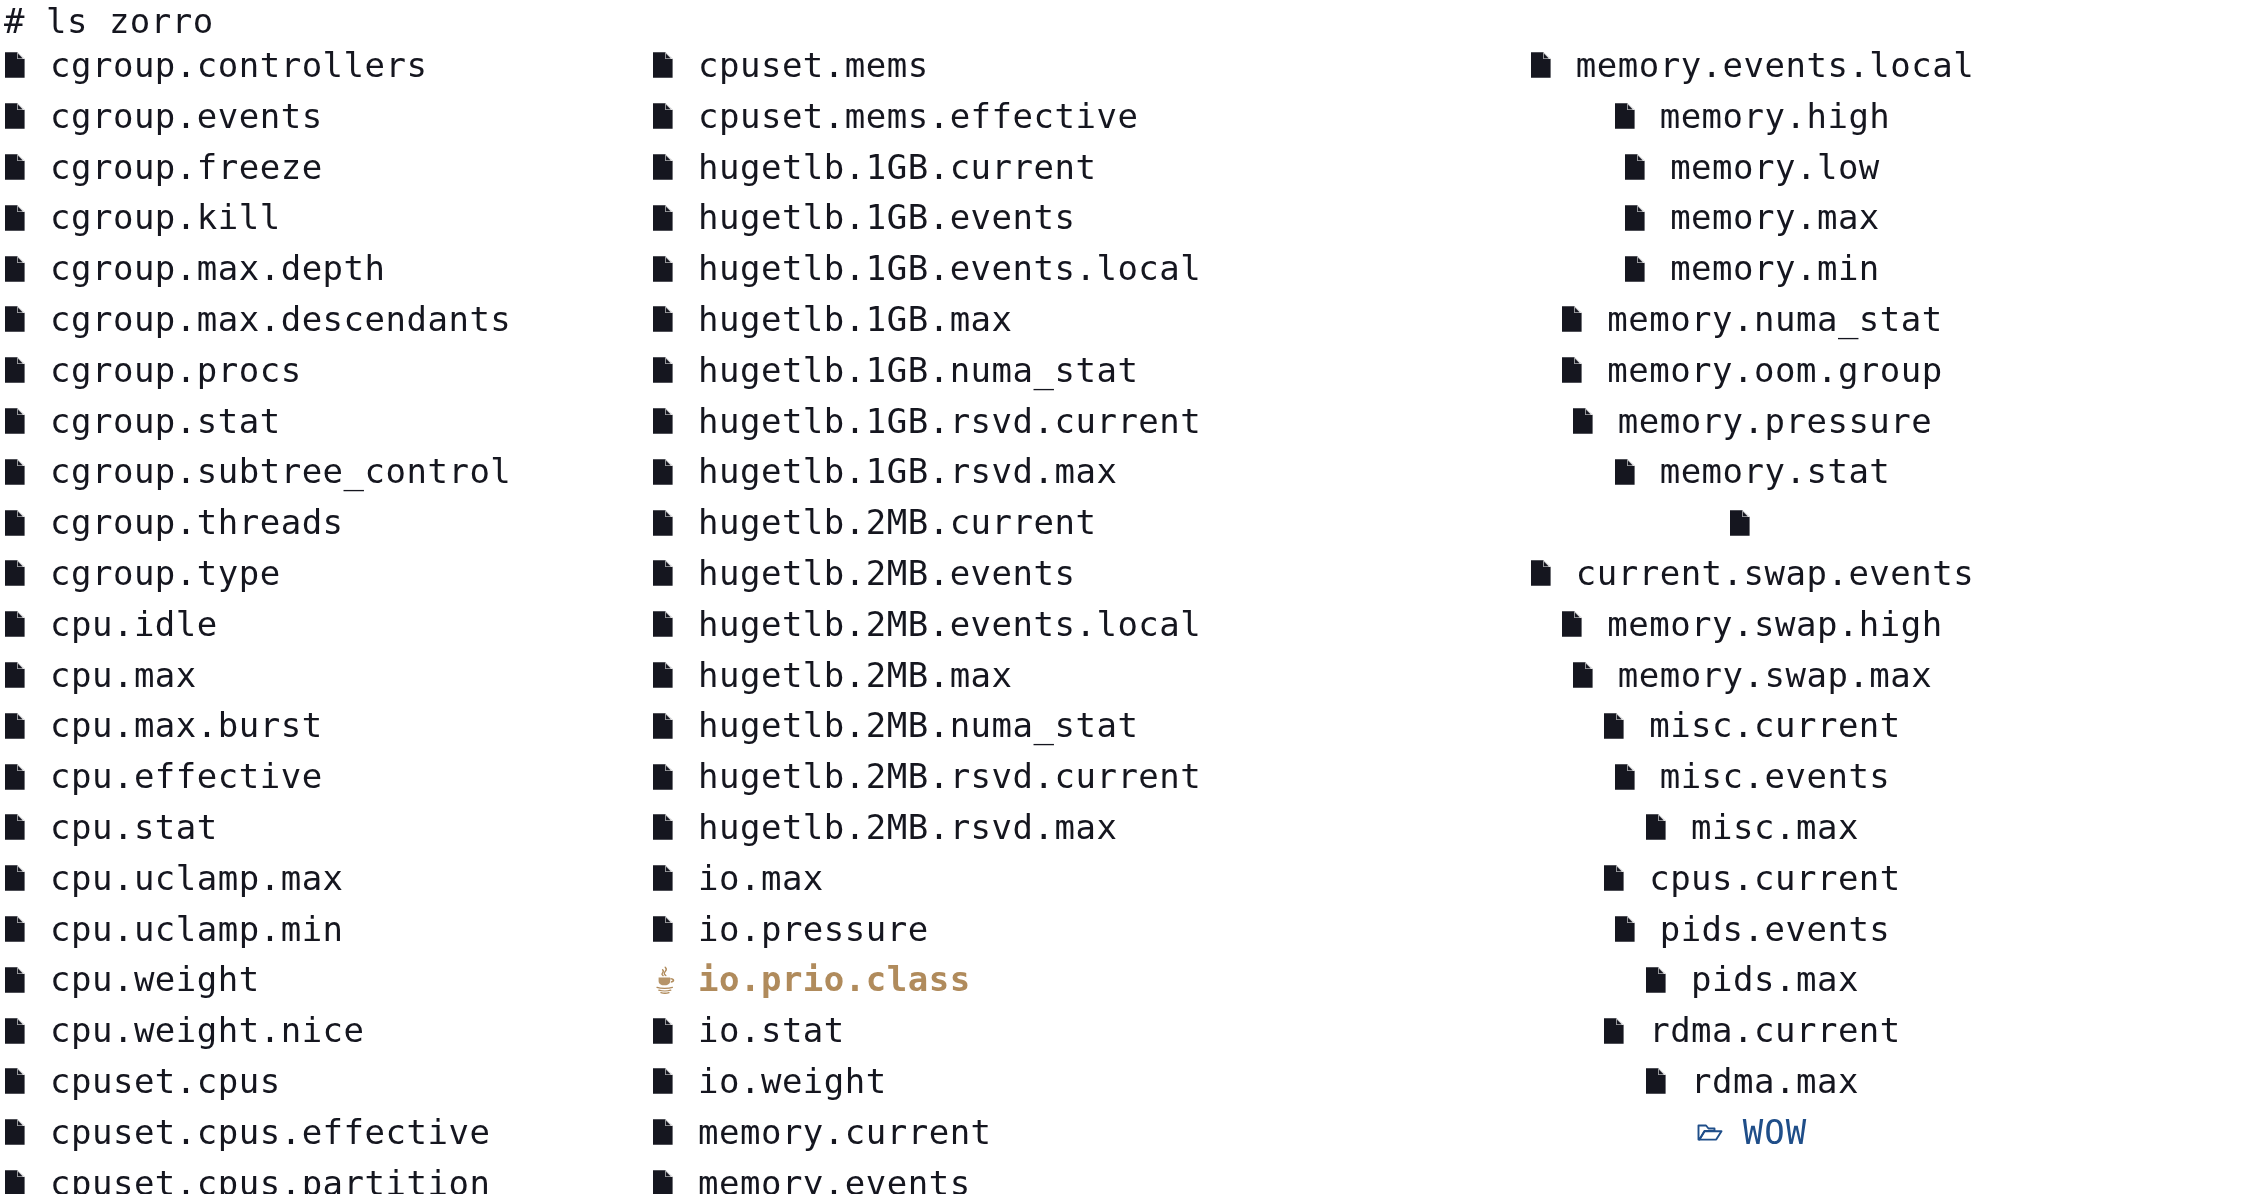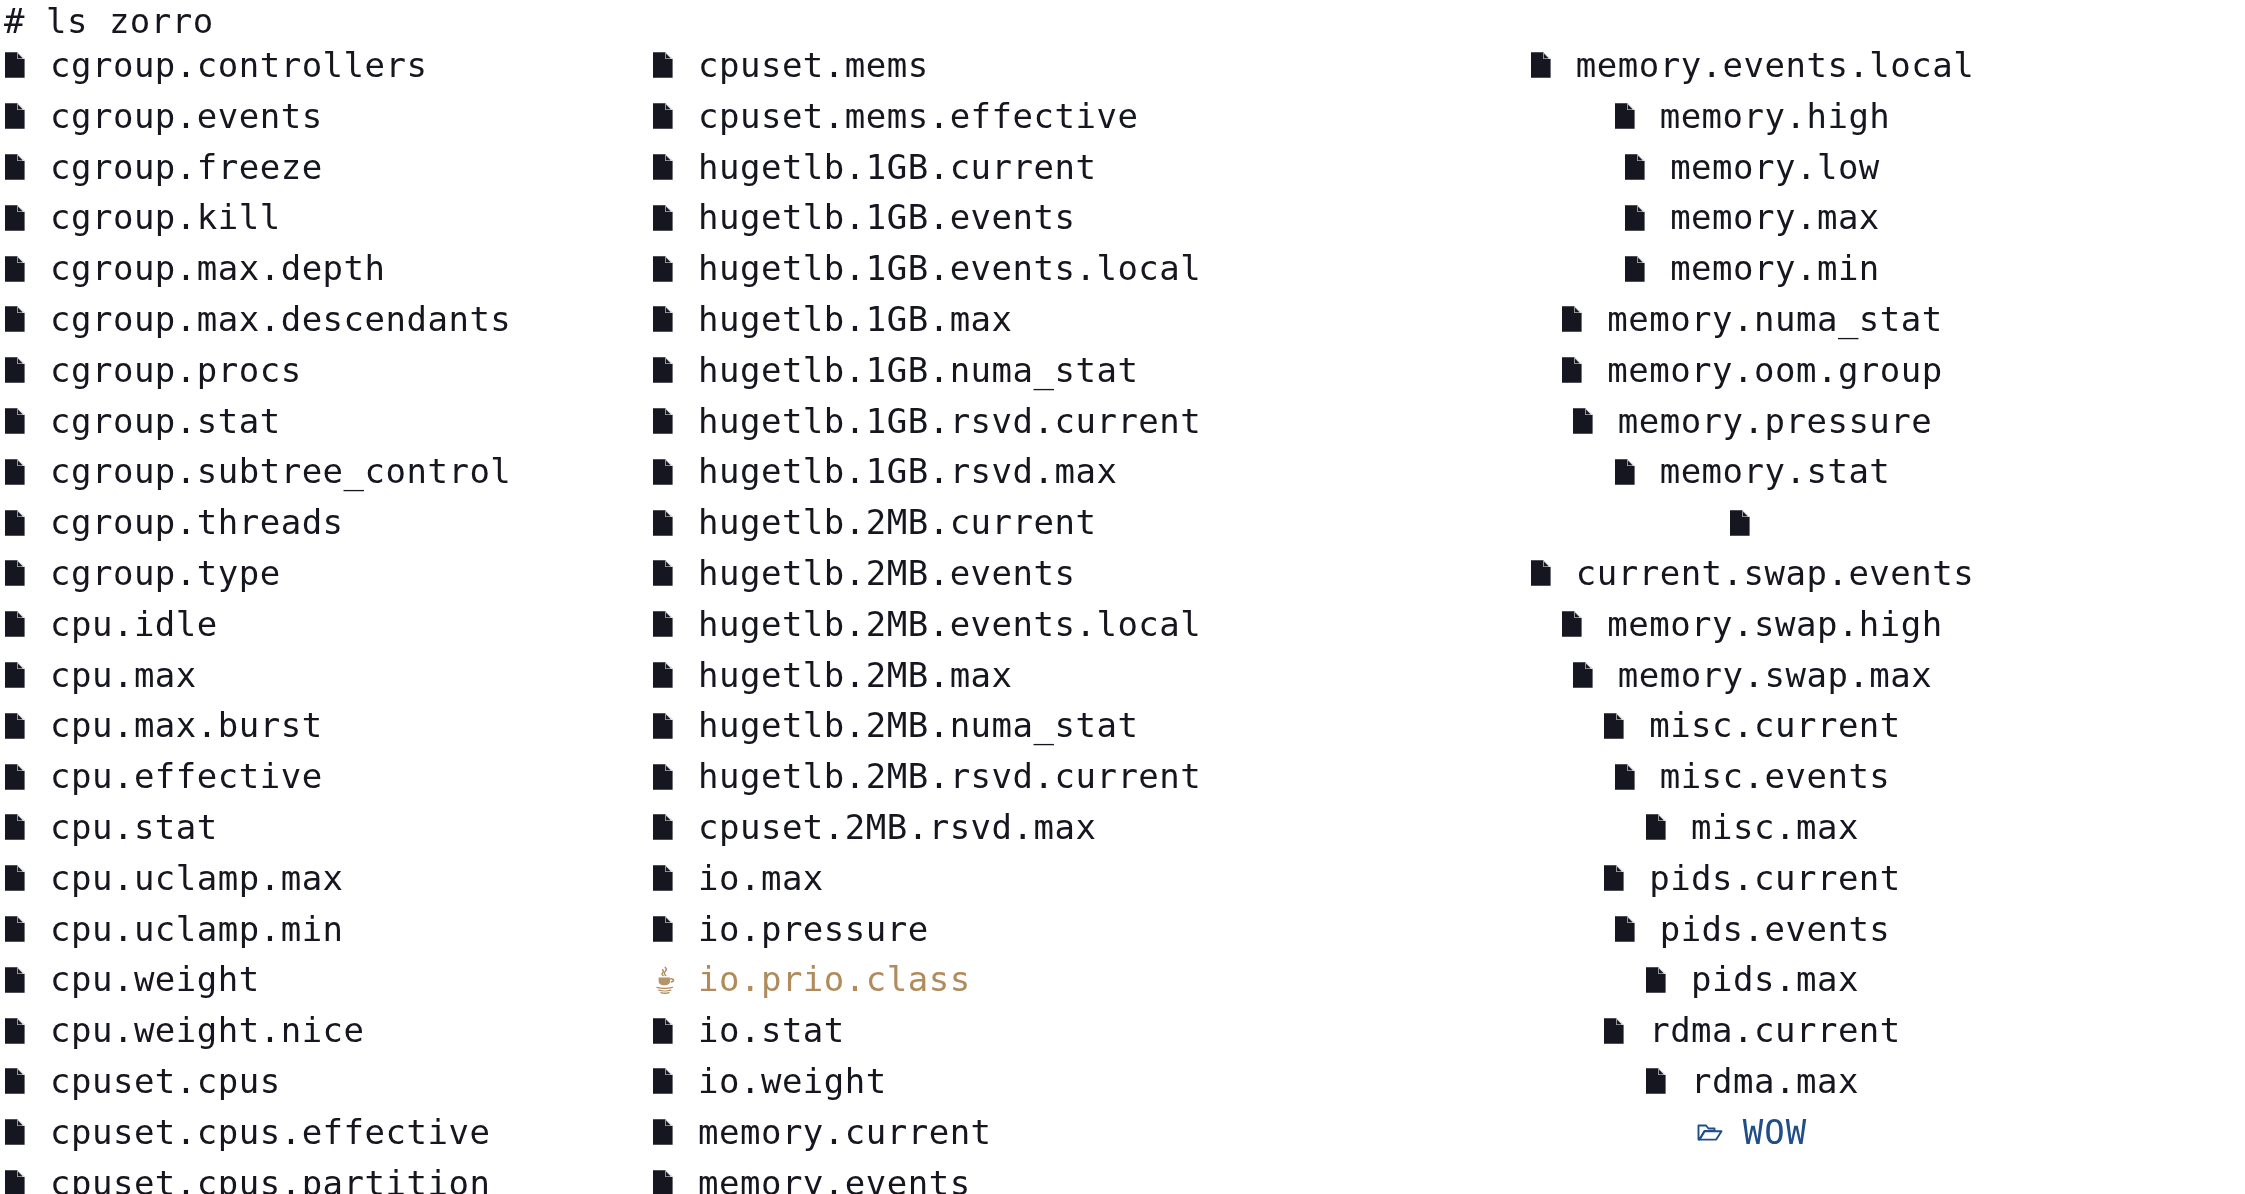--- a/index.html
+++ b/index.html
@@ -85,21 +85,21 @@
   }
   .entry-icon svg { display: block; }
 
   .entry-name {
     flex: 0 1 auto;
     color: #15161f;
   }
 
   
   .entry.type-file    .entry-name { color: #15161f; font-weight: 400; }
-  .entry.type-java    .entry-name { color: #b08b5c; font-weight: 400; }
+  .entry.type-java    .entry-name { color: #b08b5c; font-weight: 700; }
   .entry.type-dir     .entry-name { color: #1f4e89; font-weight: 400; letter-spacing: 1px; }
 </style>
 </head>
 <body>
 
 <div class="terminal">
 
   <div class="prompt-line">
     <span class="prompt-sigil">#</span><span> </span><span class="prompt-cmd">ls zorro</span>
   </div>
@@ -295,21 +295,21 @@
             </svg></span><span class="entry-name">hugetlb.2MB.numa_stat</span></div>
         <div class="entry type-file"><span class="entry-icon"><svg width="22" height="28" viewBox="0 0 22 28" aria-hidden="true">
               <path d="M1 1.2 H13.4 L20.6 8.1 V26.8 H1 Z" fill="#15161f"></path>
               <path d="M13.4 1.2 V8.1 H20.6 Z" fill="#ffffff"></path>
               <path d="M13.9 2.6 V7.6 H18.9 Z" fill="#15161f"></path>
             </svg></span><span class="entry-name">hugetlb.2MB.rsvd.current</span></div>
         <div class="entry type-file"><span class="entry-icon"><svg width="22" height="28" viewBox="0 0 22 28" aria-hidden="true">
               <path d="M1 1.2 H13.4 L20.6 8.1 V26.8 H1 Z" fill="#15161f"></path>
               <path d="M13.4 1.2 V8.1 H20.6 Z" fill="#ffffff"></path>
               <path d="M13.9 2.6 V7.6 H18.9 Z" fill="#15161f"></path>
-            </svg></span><span class="entry-name">cpuset.2MB.rsvd.max</span></div>
+            </svg></span><span class="entry-name">hugetlb.2MB.rsvd.max</span></div>
         <div class="entry type-file"><span class="entry-icon"><svg width="22" height="28" viewBox="0 0 22 28" aria-hidden="true">
               <path d="M1 1.2 H13.4 L20.6 8.1 V26.8 H1 Z" fill="#15161f"></path>
               <path d="M13.4 1.2 V8.1 H20.6 Z" fill="#ffffff"></path>
               <path d="M13.9 2.6 V7.6 H18.9 Z" fill="#15161f"></path>
             </svg></span><span class="entry-name">io.max</span></div>
         <div class="entry type-file"><span class="entry-icon"><svg width="22" height="28" viewBox="0 0 22 28" aria-hidden="true">
               <path d="M1 1.2 H13.4 L20.6 8.1 V26.8 H1 Z" fill="#15161f"></path>
               <path d="M13.4 1.2 V8.1 H20.6 Z" fill="#ffffff"></path>
               <path d="M13.9 2.6 V7.6 H18.9 Z" fill="#15161f"></path>
             </svg></span><span class="entry-name">io.pressure</span></div>
@@ -427,21 +427,21 @@
             </svg></span><span class="entry-name">misc.events</span></div>
         <div class="entry type-file"><span class="entry-icon"><svg width="22" height="28" viewBox="0 0 22 28" aria-hidden="true">
               <path d="M1 1.2 H13.4 L20.6 8.1 V26.8 H1 Z" fill="#15161f"></path>
               <path d="M13.4 1.2 V8.1 H20.6 Z" fill="#ffffff"></path>
               <path d="M13.9 2.6 V7.6 H18.9 Z" fill="#15161f"></path>
             </svg></span><span class="entry-name">misc.max</span></div>
         <div class="entry type-file"><span class="entry-icon"><svg width="22" height="28" viewBox="0 0 22 28" aria-hidden="true">
               <path d="M1 1.2 H13.4 L20.6 8.1 V26.8 H1 Z" fill="#15161f"></path>
               <path d="M13.4 1.2 V8.1 H20.6 Z" fill="#ffffff"></path>
               <path d="M13.9 2.6 V7.6 H18.9 Z" fill="#15161f"></path>
-            </svg></span><span class="entry-name">pids.current</span></div>
+            </svg></span><span class="entry-name">cpus.current</span></div>
         <div class="entry type-file"><span class="entry-icon"><svg width="22" height="28" viewBox="0 0 22 28" aria-hidden="true">
               <path d="M1 1.2 H13.4 L20.6 8.1 V26.8 H1 Z" fill="#15161f"></path>
               <path d="M13.4 1.2 V8.1 H20.6 Z" fill="#ffffff"></path>
               <path d="M13.9 2.6 V7.6 H18.9 Z" fill="#15161f"></path>
             </svg></span><span class="entry-name">pids.events</span></div>
         <div class="entry type-file"><span class="entry-icon"><svg width="22" height="28" viewBox="0 0 22 28" aria-hidden="true">
               <path d="M1 1.2 H13.4 L20.6 8.1 V26.8 H1 Z" fill="#15161f"></path>
               <path d="M13.4 1.2 V8.1 H20.6 Z" fill="#ffffff"></path>
               <path d="M13.9 2.6 V7.6 H18.9 Z" fill="#15161f"></path>
             </svg></span><span class="entry-name">pids.max</span></div>

